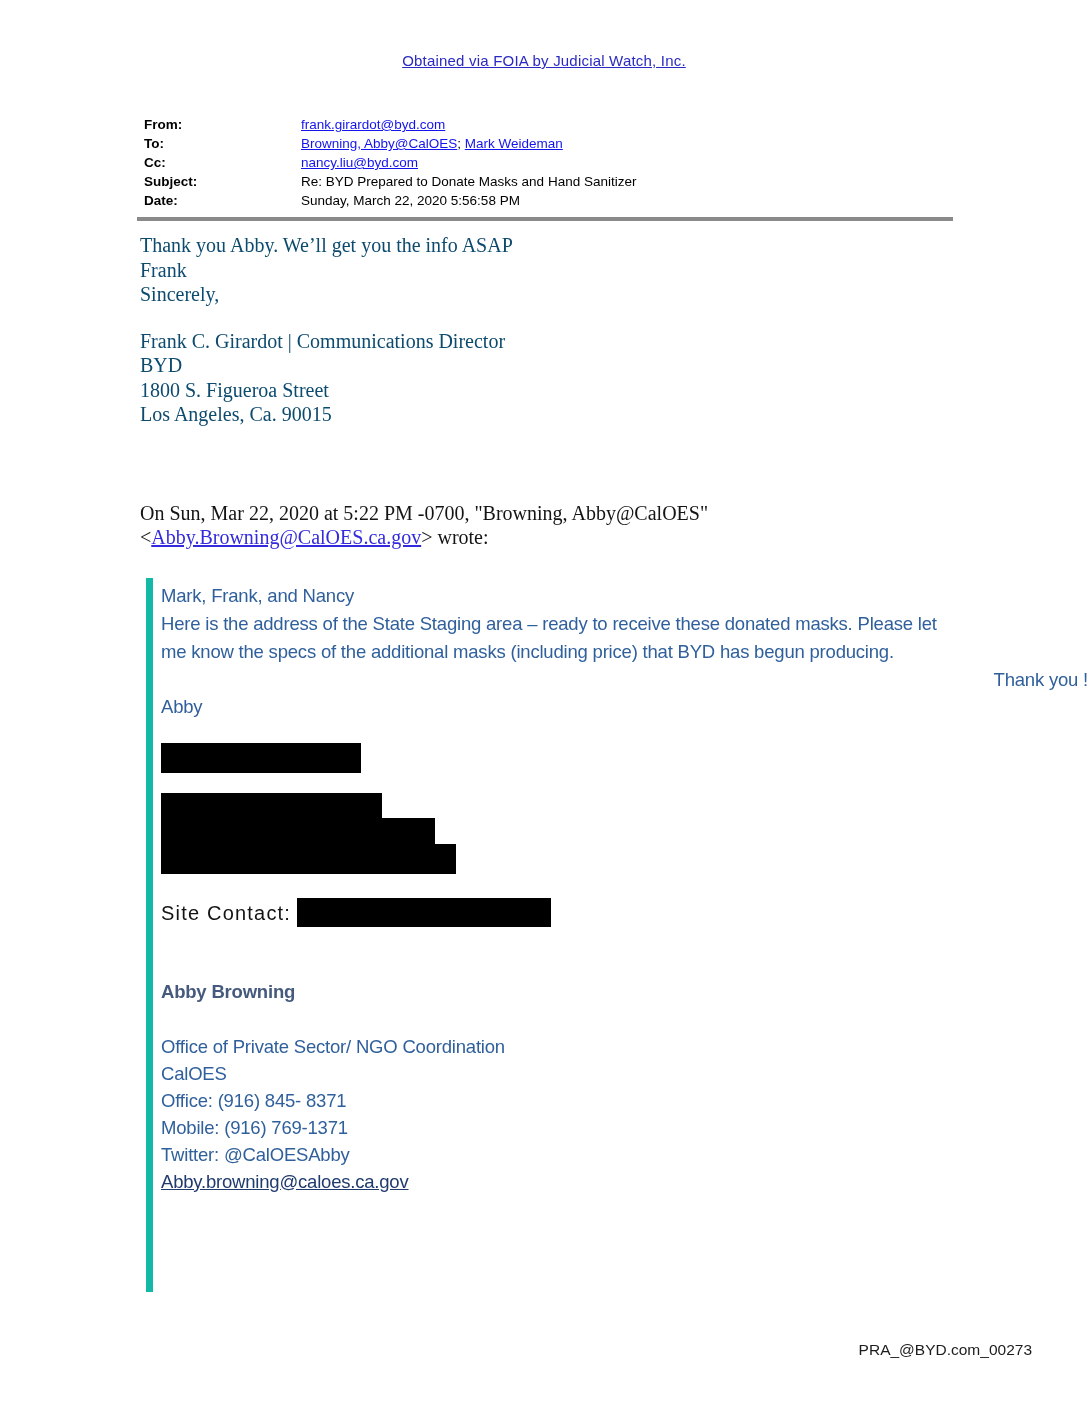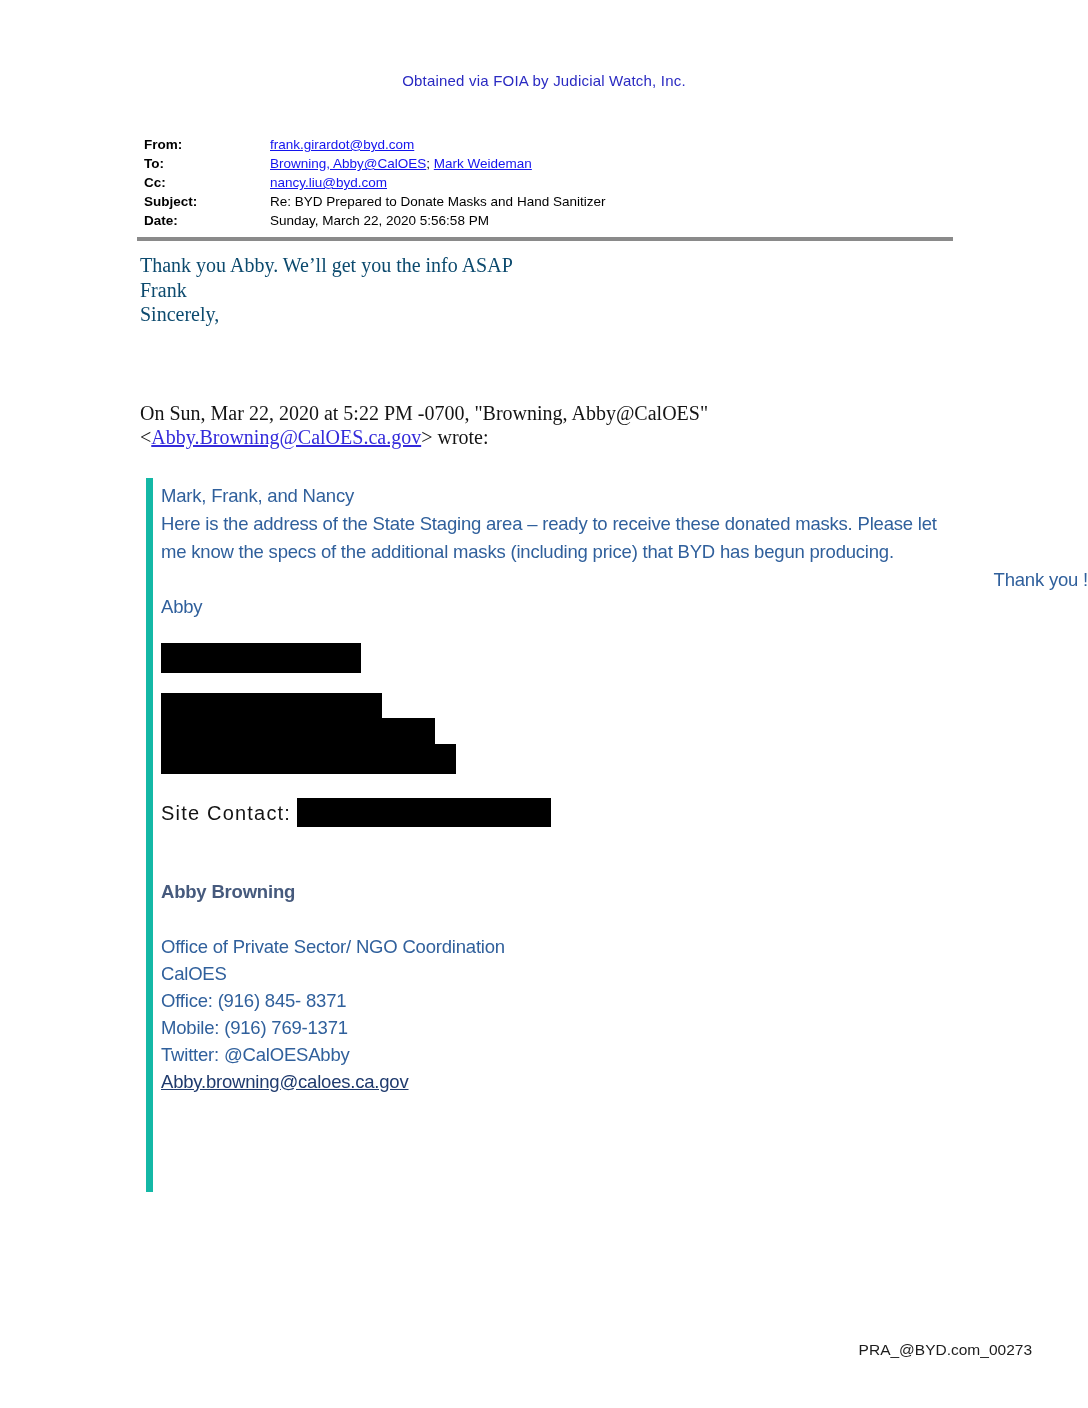--- a/index.html
+++ b/index.html
@@ -5,30 +5,31 @@
   html,body{margin:0;padding:0;background:#ffffff;}
   .page{
     position:relative;
     width:1088px;height:1408px;
     background:#ffffff;
     overflow:hidden;
     font-family:"Liberation Sans",sans-serif;
   }
   
   .foia{
-    padding-top:72px;
+    padding-top:52px;
     text-align:center;
     font-size:15px;
     letter-spacing:.2px;
     color:#2a2ac2;
+    text-decoration:underline;
   }
   
   .hdr{margin:46px 0 0 144px;font-size:13.5px;color:#000;}
   .hrow{display:flex;line-height:19px;}
-  .hlabel{display:inline-block;width:126px;font-weight:bold;}
+  .hlabel{display:inline-block;width:157px;font-weight:bold;}
   .hval{white-space:nowrap;}
   .hlink{color:#1414ee;text-decoration:underline;cursor:pointer;}
   .hsep{color:#000;}
   .divider{
     margin:7px 0 0 137px;
     width:816px;height:4px;
     background:#8a8a8a;
   }
   
   .body-serif{
@@ -119,20 +120,26 @@
       <span class="hval">Sunday, March 22, 2020 5:56:58 PM</span>
     </div>
   </div>
 
   <div class="divider"></div>
 
   <div class="body-serif">
     <p>Thank you Abby. We’ll get you the info ASAP</p>
     <p>Frank</p>
     <p>Sincerely,</p>
+    <div class="sig-block">
+      <p>Frank C. Girardot | Communications Director</p>
+      <p>BYD</p>
+      <p>1800 S. Figueroa Street</p>
+      <p>Los Angeles, Ca. 90015</p>
+    </div>
   </div>
 
   <div class="quote-attr">
     <div>On Sun, Mar 22, 2020 at 5:22 PM -0700, "Browning, Abby@CalOES"</div>
     <div><span>&lt;</span><a class="attr-link">Abby.Browning@CalOES.ca.gov</a><span>&gt; wrote:</span></div>
   </div>
 
   <div class="quote">
     <p>Mark, Frank, and Nancy</p>
     <p class="q-par">Here is the address of the State Staging area – ready to receive these donated masks.  Please let me know the specs of the additional masks (including price) that BYD has begun producing.</p>

